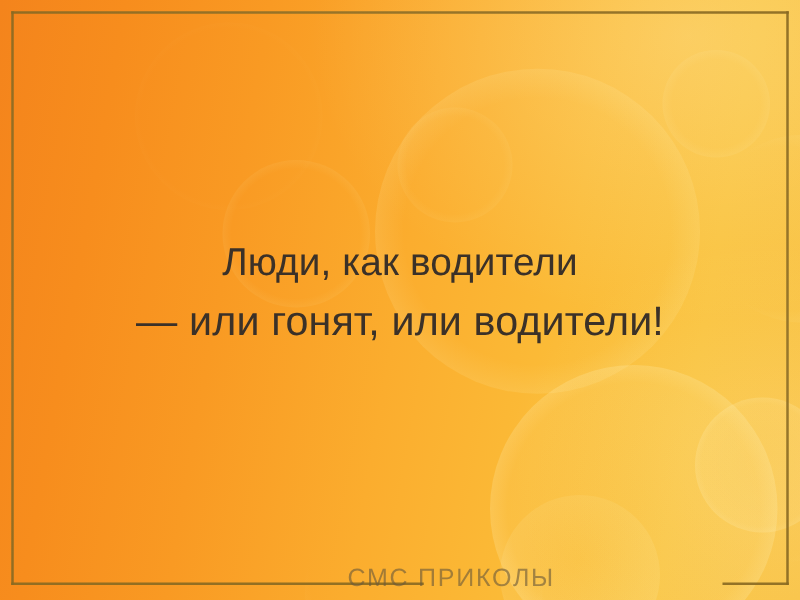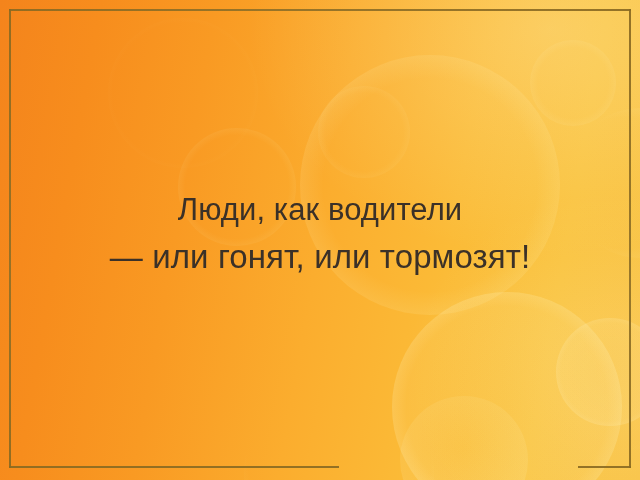--- a/index.html
+++ b/index.html
@@ -258,17 +258,18 @@
   <div class="sheen"></div>
 
   <div class="frame frame-top"></div>
   <div class="frame frame-left"></div>
   <div class="frame frame-right"></div>
   <div class="frame frame-bottom-left"></div>
   <div class="frame frame-bottom-right"></div>
 
   <div class="quote">
     <span class="quote-line quote-line-1">Люди, как водители</span>
-    <span class="quote-line quote-line-2">— или гонят, или тормозят!</span>
+    <span class="quote-line quote-line-2">— или гонят, или водители!</span>
   </div>
 
+  <div class="watermark">СМС ПРИКОЛЫ</div>
 
 </div>
 
 </body></html>

